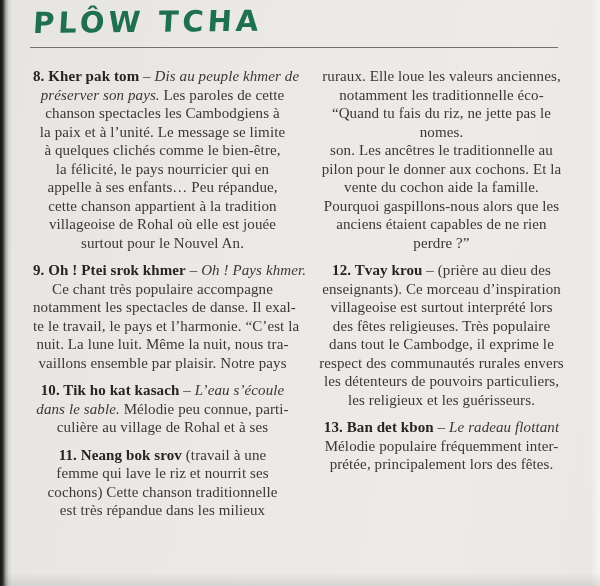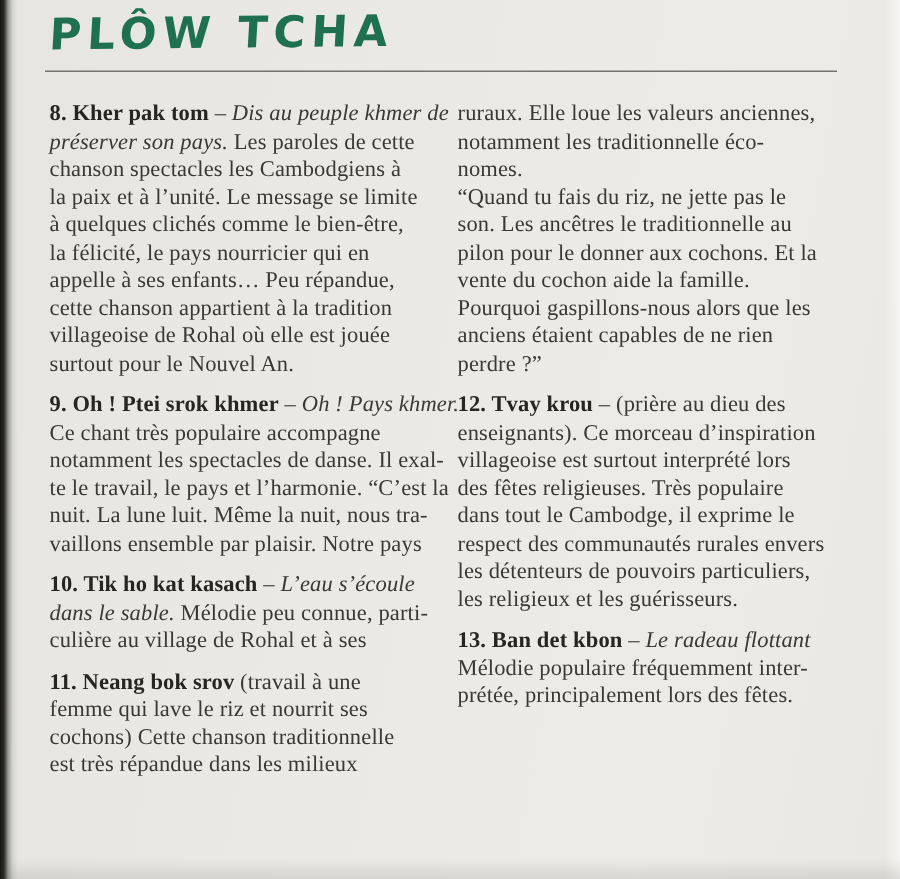--- a/index.html
+++ b/index.html
@@ -42,21 +42,21 @@
     transform-origin: left bottom;
   }
   .rule {
     position: absolute; left: 30px; top: 47px;
     width: 528px; height: 1px;
     background: #73726e;
   }
   .columns {
     position: absolute; left: 33px; top: 67px;
     width: 532px;
-    display: flex; gap: 13px;
+    display: flex; gap: 26px; text-align: center;
   }
   .column { width: 259px; }
   .para { margin: 0 0 9px 0; }
   .line {
     font-size: 15px;
     line-height: 18.5px;
     white-space: nowrap;
     color: #3a3833;
     letter-spacing: 0.1px;
   }
@@ -100,22 +100,22 @@
           <div class="line"><span class="b">11. Neang bok srov</span><span> (travail à une</span></div>
           <div class="line"><span>femme qui lave le riz et nourrit ses</span></div>
           <div class="line"><span>cochons) Cette chanson traditionnelle</span></div>
           <div class="line"><span>est très répandue dans les milieux</span></div>
         </div>
       </div>
     <div class="column">
         <div class="para">
           <div class="line"><span>ruraux. Elle loue les valeurs anciennes,</span></div>
           <div class="line"><span>notamment les traditionnelle éco-</span></div>
+          <div class="line"><span>“Quand tu fais du riz, ne jette pas le</span></div>
           <div class="line"><span>nomes.</span></div>
-          <div class="line"><span>“Quand tu fais du riz, ne jette pas le</span></div>
           <div class="line"><span>son. Les ancêtres le traditionnelle au</span></div>
           <div class="line"><span>pilon pour le donner aux cochons. Et la</span></div>
           <div class="line"><span>vente du cochon aide la famille.</span></div>
           <div class="line"><span>Pourquoi gaspillons-nous alors que les</span></div>
           <div class="line"><span>anciens étaient capables de ne rien</span></div>
           <div class="line"><span>perdre ?”</span></div>
         </div>
         <div class="para">
           <div class="line"><span class="b">12. Tvay krou</span><span> – (prière au dieu des</span></div>
           <div class="line"><span>enseignants). Ce morceau d’inspiration</span></div>

